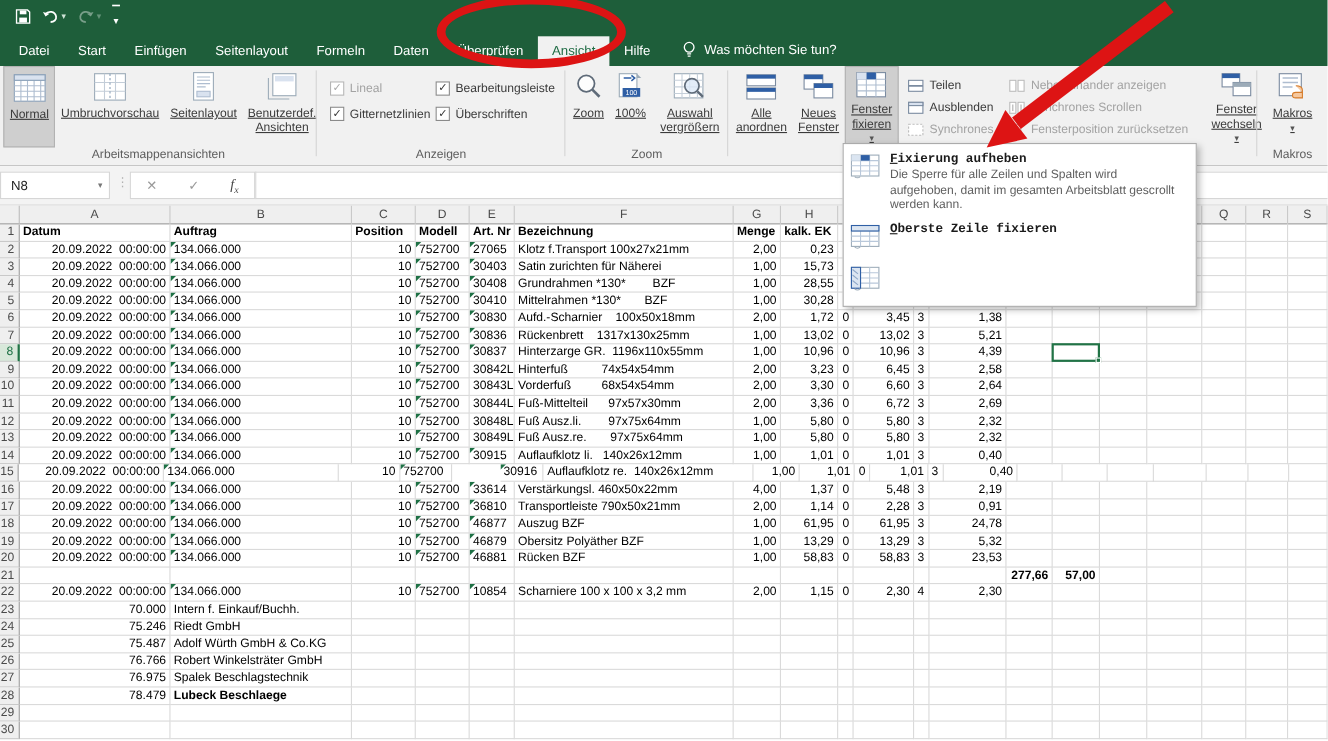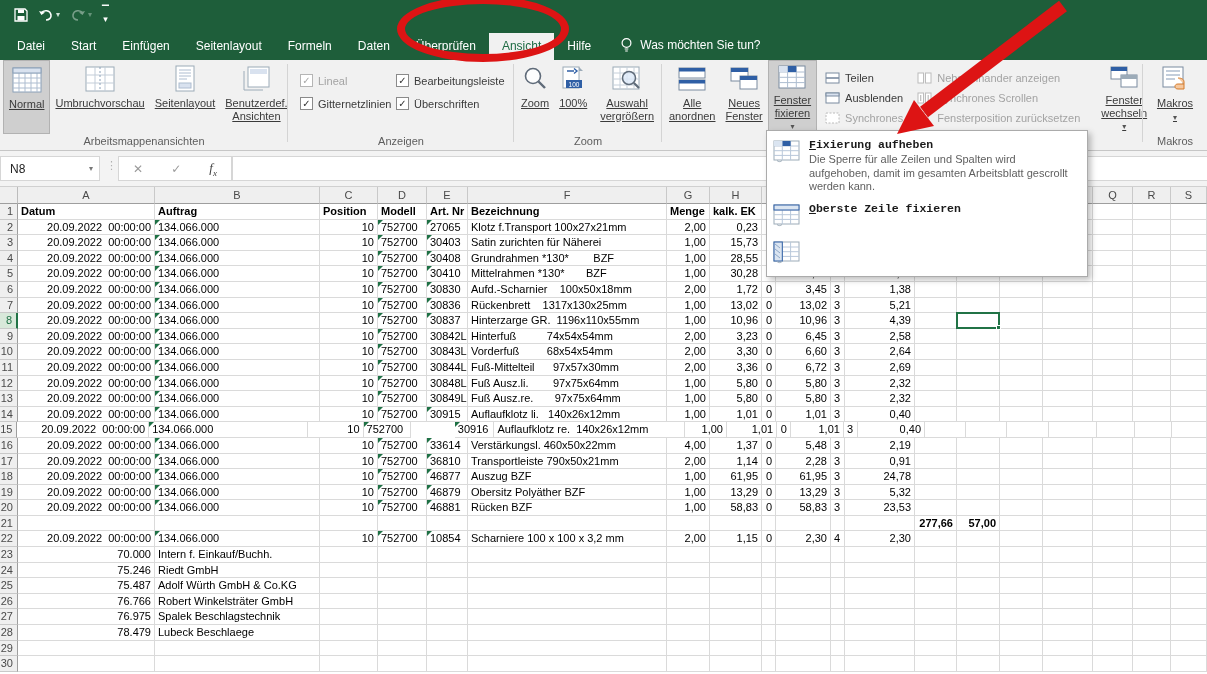--- a/index.html
+++ b/index.html
@@ -980,21 +980,21 @@
         <div class="cell" style="width: 43px; line-height: 14.6px; text-align: right;"></div>
         <div class="cell" style="width: 43px; line-height: 14.6px; text-align: left;"></div>
         <div class="cell" style="width: 50px; line-height: 14.6px; text-align: left;"></div>
         <div class="cell" style="width: 40px; line-height: 14.6px; text-align: left;"></div>
         <div class="cell" style="width: 38px; line-height: 14.6px; text-align: left;"></div>
         <div class="cell" style="width: 36px; line-height: 14.6px; text-align: left;"></div>
       </div>
       <div class="srow" style="height: 15.6px;">
         <div class="rh" style="width: 18px; line-height: 14.6px;">28</div>
         <div class="cell" style="width: 137px; line-height: 14.6px; text-align: right;">78.479</div>
-        <div class="cell" style="width: 165px; line-height: 14.6px; text-align: left;">Lubeck Beschlaege</div>
+        <div class="cell" style="width: 165px; line-height: 14.6px; text-align: left; font-weight: bold;">Lubeck Beschlaege</div>
         <div class="cell" style="width: 58px; line-height: 14.6px; text-align: right;"></div>
         <div class="cell" style="width: 49px; line-height: 14.6px; text-align: left;"></div>
         <div class="cell" style="width: 41px; line-height: 14.6px; text-align: left;"></div>
         <div class="cell" style="width: 199px; line-height: 14.6px; text-align: left;"></div>
         <div class="cell" style="width: 43px; line-height: 14.6px; text-align: right;"></div>
         <div class="cell" style="width: 52px; line-height: 14.6px; text-align: right;"></div>
         <div class="cell" style="width: 14px; line-height: 14.6px; text-align: right;"></div>
         <div class="cell" style="width: 55px; line-height: 14.6px; text-align: right;"></div>
         <div class="cell" style="width: 14px; line-height: 14.6px; text-align: left;"></div>
         <div class="cell" style="width: 70px; line-height: 14.6px; text-align: right;"></div>

